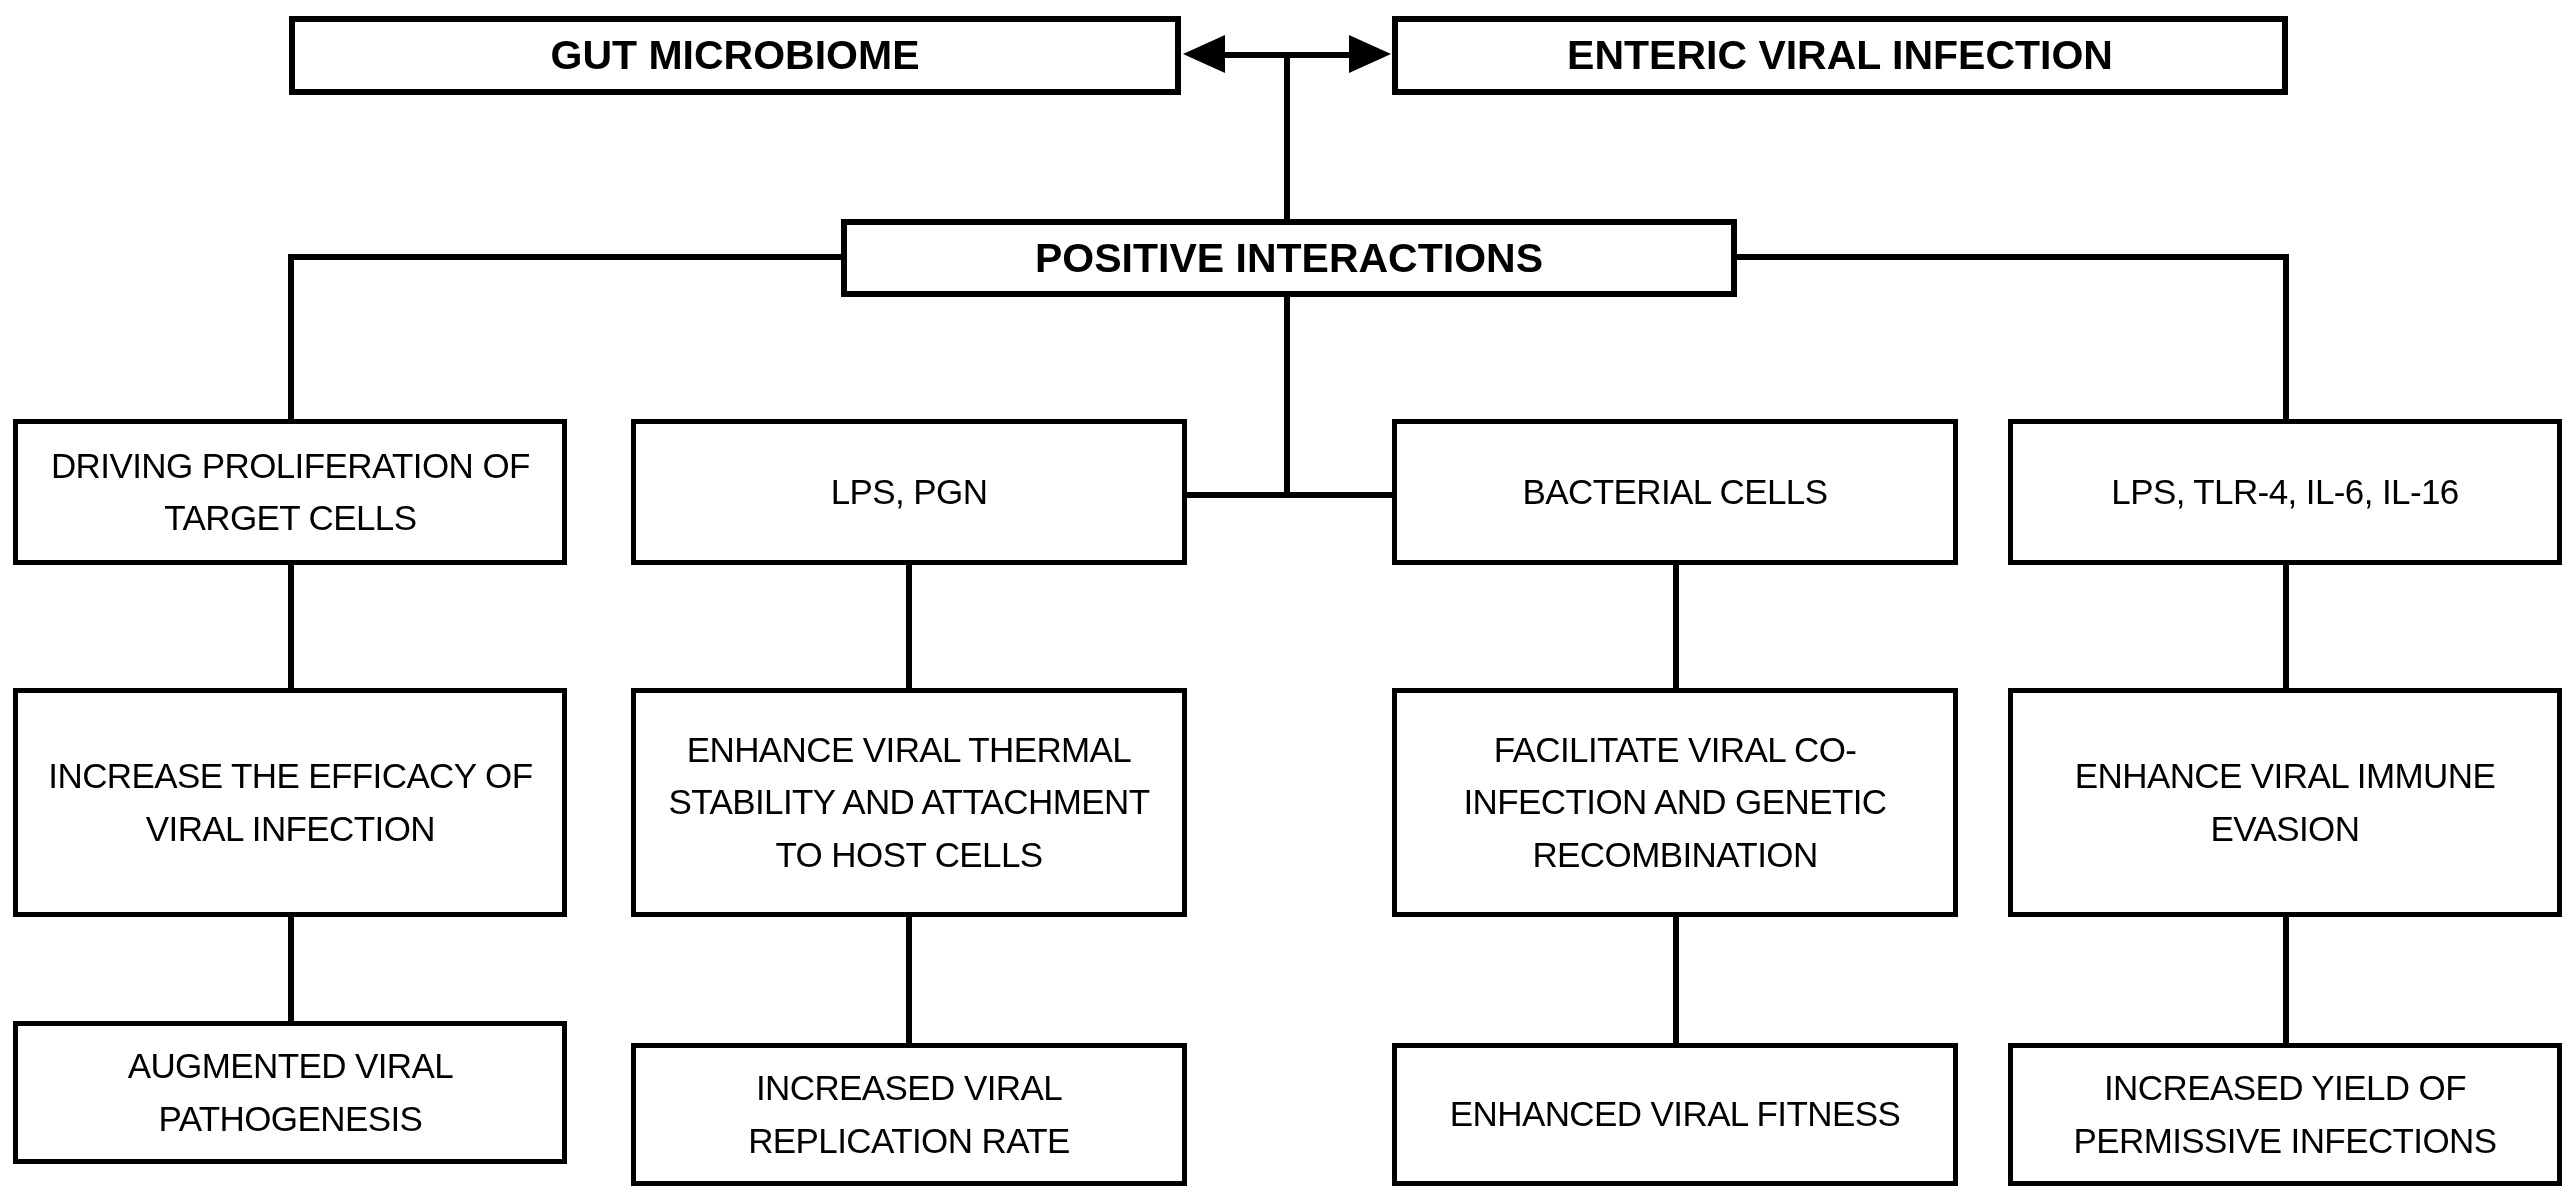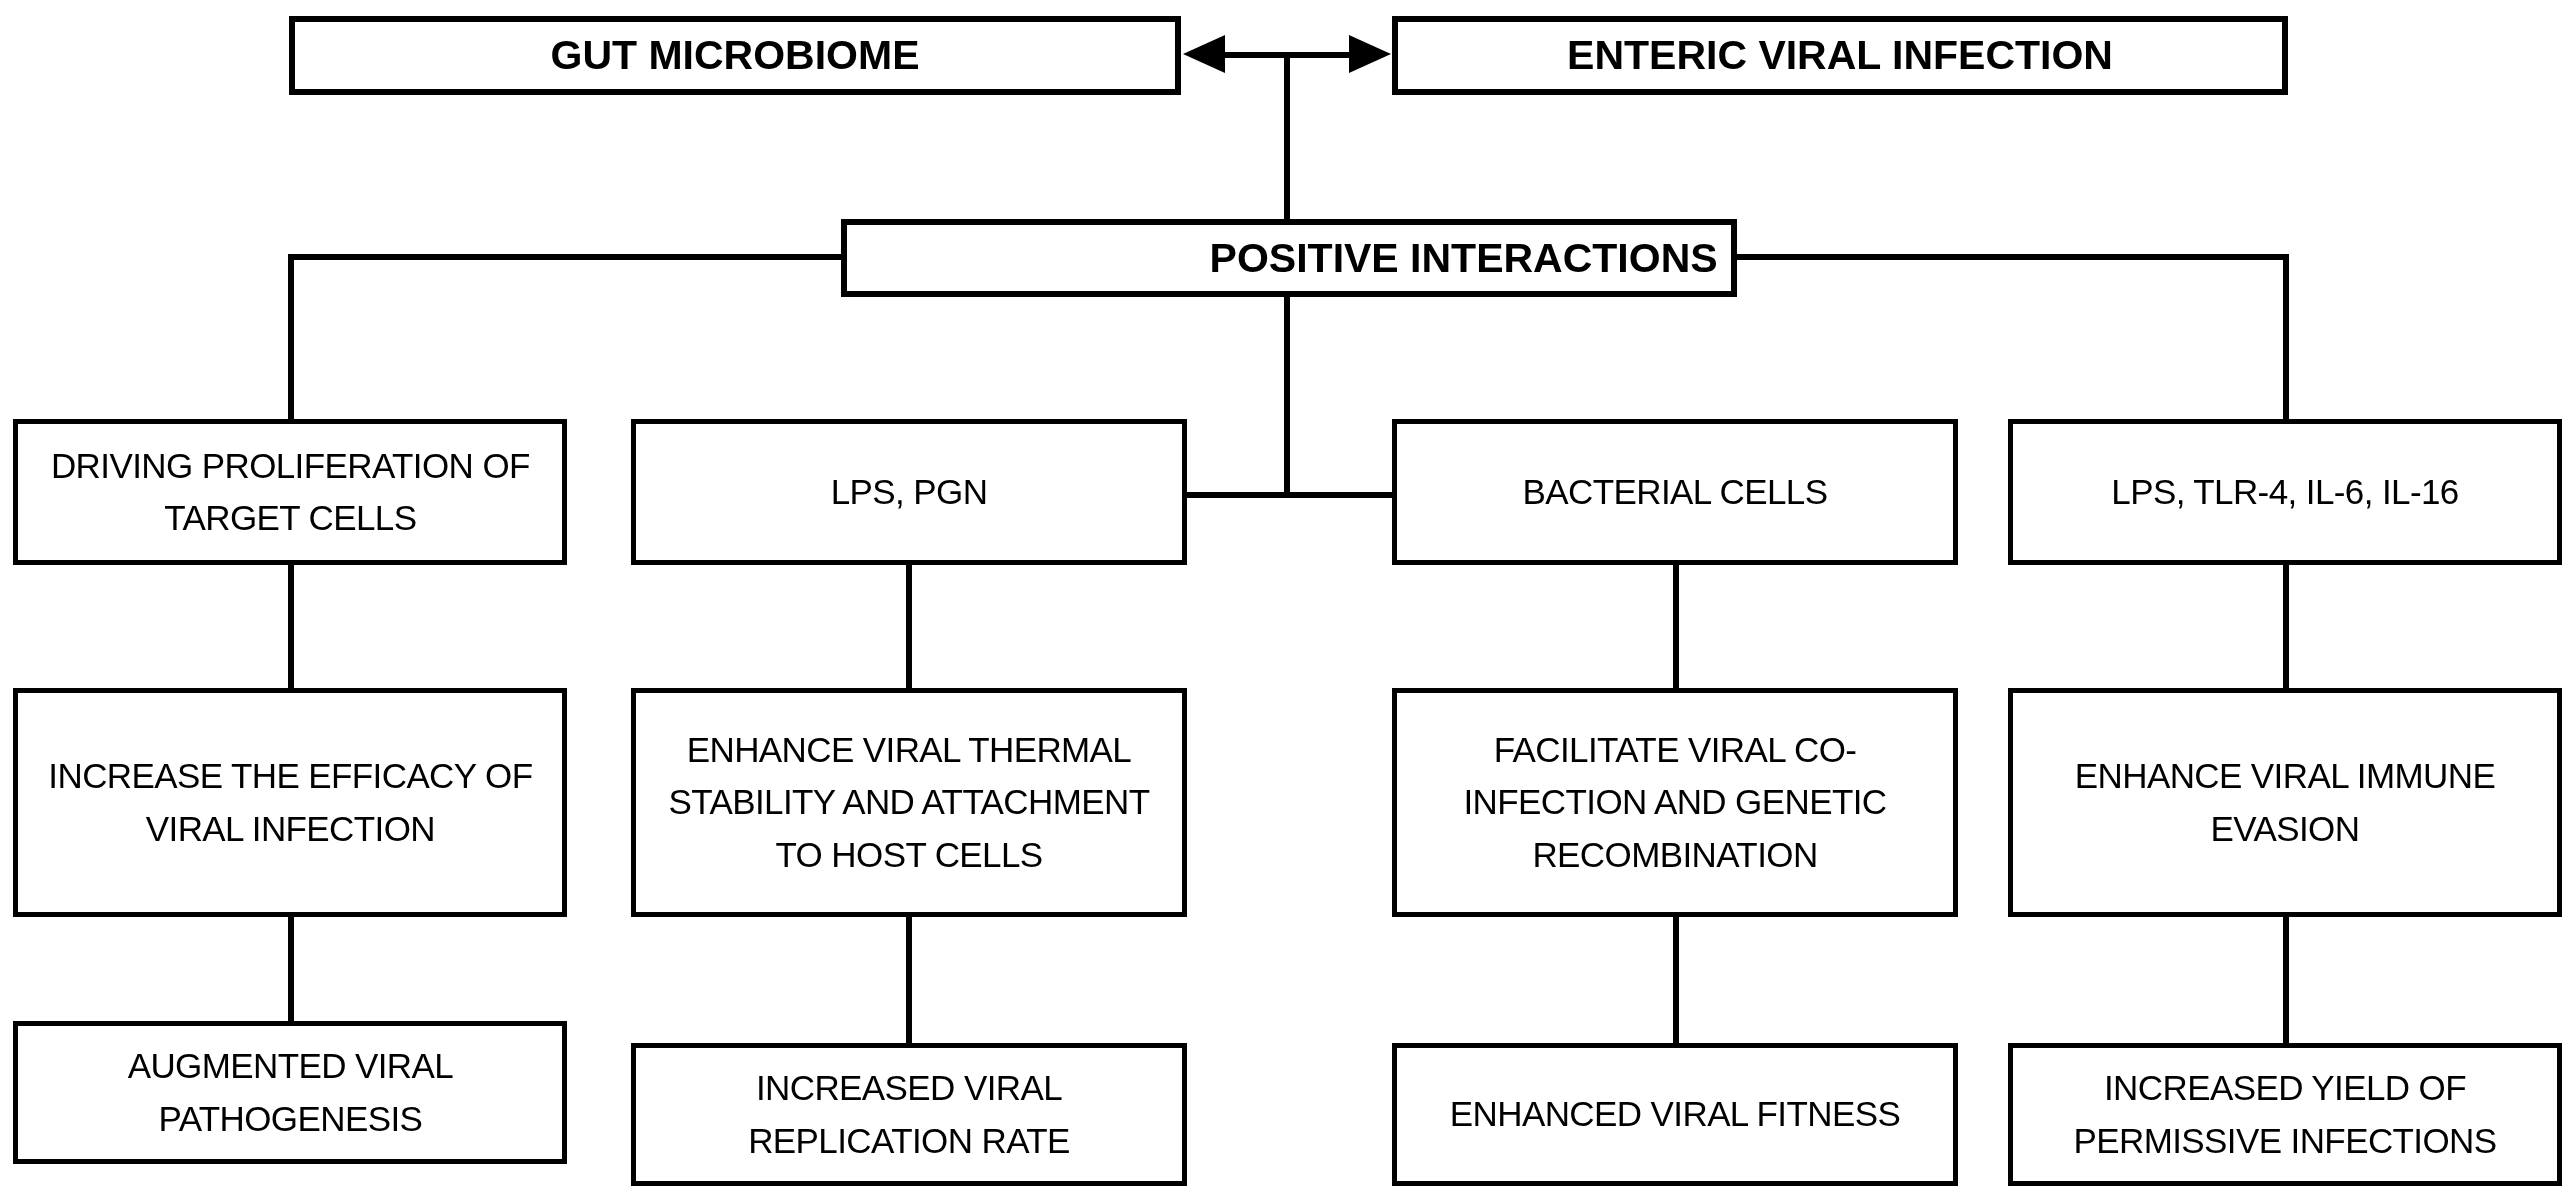--- a/index.html
+++ b/index.html
@@ -80,21 +80,21 @@
   <div class="box header-box" style="left:1392px; top:16.4px; width:896px; height:79px;">
     <span class="label">ENTERIC VIRAL INFECTION</span>
   </div>
 
   <div class="line" style="left:1217px; top:52px; width:140px; height:5.5px;"></div>
   <div class="arrowhead left" style="left:1183px; top:35px;"></div>
   <div class="arrowhead right" style="left:1349px; top:35px;"></div>
 
   <div class="line" style="left:1284px; top:52px; width:5.5px; height:170px;"></div>
 
-  <div class="box header-box" style="left:841px; top:219px; width:896px; height:78px;text-align:right;">
+  <div class="box header-box" style="left:841px; top:219px; width:896px; height:78px;">
     <span class="label">POSITIVE INTERACTIONS</span>
   </div>
 
   <div class="line" style="left:293px; top:254px; width:549px; height:5.5px;"></div>
   <div class="line" style="left:288px; top:254px; width:5.5px; height:168px;"></div>
 
   <div class="line" style="left:1736px; top:254px; width:551px; height:5.5px;"></div>
   <div class="line" style="left:2283px; top:254px; width:5.5px; height:168px;"></div>
 
   <div class="line" style="left:1284px; top:295px; width:5.5px; height:200px;"></div>

